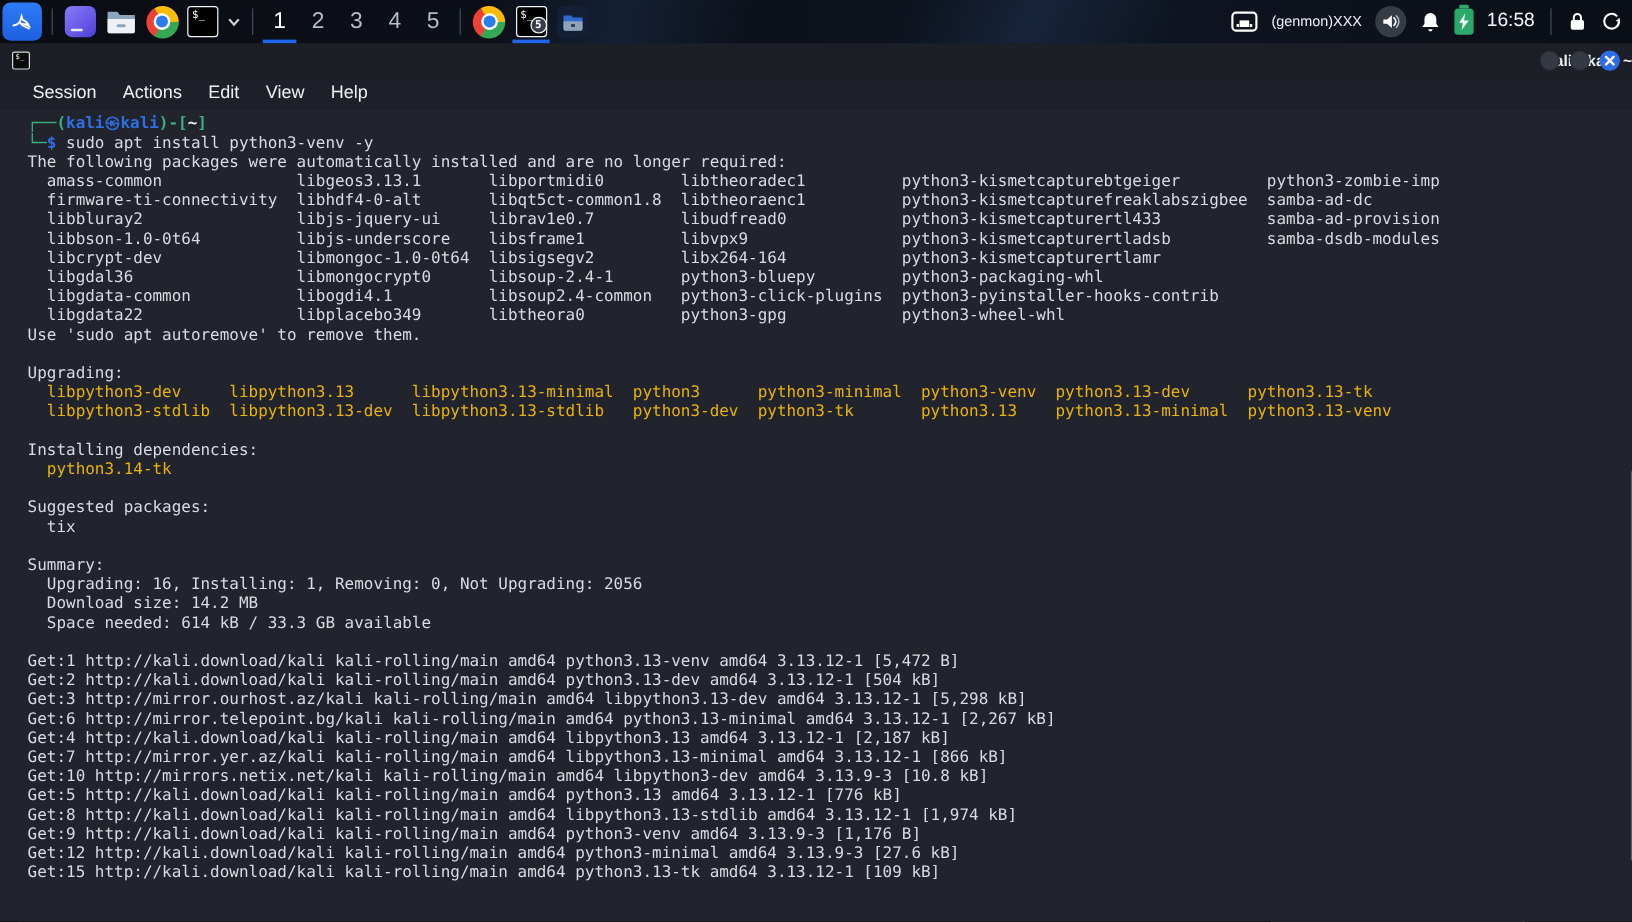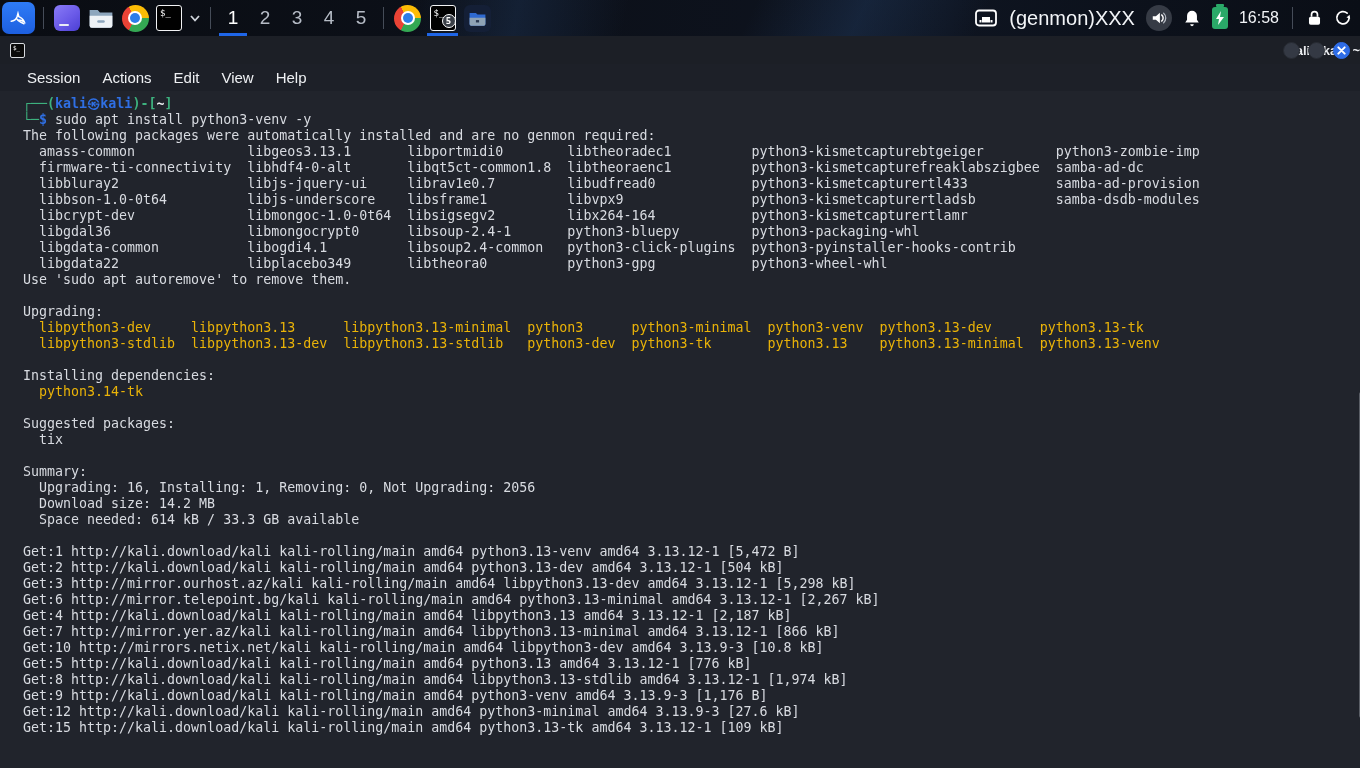--- a/index.html
+++ b/index.html
@@ -36,21 +36,21 @@
   .taskitem{width:33px;height:36px;display:flex;align-items:center;justify-content:center;position:relative;flex:0 0 auto;margin:0 1px;}
   .taskitem.active::after{content:"";position:absolute;left:1px;right:1px;bottom:0;height:3px;background:#1f66e8;}
   .badge{position:absolute;right:-1px;bottom:2px;width:14px;height:14px;border-radius:50%;background:#3a3f47;
     border:1.5px solid #fff;box-sizing:border-box;color:#fff;font-size:9px;font-weight:bold;
     display:flex;align-items:center;justify-content:center;}
   .drawer{width:27px;height:27px;border-radius:6px;background:#141f36;display:flex;align-items:center;justify-content:center;}
   .spacer{flex:1 1 auto;}
 
   .tray{display:flex;align-items:center;height:36px;flex:0 0 auto;gap:11px;margin-right:8px;}
   .tray-item{display:flex;align-items:center;justify-content:center;flex:0 0 auto;}
-  .genmon{color:#f2f4f7;font-size:20px;}
+  .genmon{color:#f2f4f7;font-size:12px;}
   .clock{color:#f2f4f7;font-size:16px;}
   .volwrap{width:26px;height:26px;border-radius:50%;background:#363b45;display:flex;align-items:center;justify-content:center;}
   .batt{width:16px;height:22px;background:#2aa968;border-radius:3px;position:relative;display:flex;align-items:center;justify-content:center;}
   .batt::before{content:"";position:absolute;top:-3px;left:4px;width:8px;height:3px;background:#2aa968;border-radius:1px;}
   .tray .sep{margin:0 2px;}
 
   
   .window{position:absolute;left:0;top:36px;width:1360px;height:732px;background:#21242c;}
   .titlebar{position:absolute;left:0;top:0;width:100%;height:28px;background:#1c1f26;display:flex;align-items:center;}
   .title-ticon{width:15px;height:15px;background:#0a0a0a;border:1px solid #d7dadf;border-radius:2px;box-sizing:border-box;
@@ -208,21 +208,21 @@
         <div class="menu-item">Session</div>
         <div class="menu-item">Actions</div>
         <div class="menu-item">Edit</div>
         <div class="menu-item">View</div>
         <div class="menu-item">Help</div>
       </div>
     <div class="termbody">
       <div id="termlines">
           <div class="tline"><span class="c-p">┌──(</span><span class="c-b">kali㉿kali</span><span class="c-p">)-[</span><span class="c-wb">~</span><span class="c-p">]</span></div>
           <div class="tline"><span class="c-p">└─</span><span class="c-b">$</span><span class="c-w"> sudo apt install python3-venv -y</span></div>
-          <div class="tline"><span class="c-w">The following packages were automatically installed and are no genmon required:</span></div>
+          <div class="tline"><span class="c-w">The following packages were automatically installed and are no longer required:</span></div>
           <div class="tline"><span class="c-w">  amass-common              libgeos3.13.1       libportmidi0        libtheoradec1          python3-kismetcapturebtgeiger         python3-zombie-imp</span></div>
           <div class="tline"><span class="c-w">  firmware-ti-connectivity  libhdf4-0-alt       libqt5ct-common1.8  libtheoraenc1          python3-kismetcapturefreaklabszigbee  samba-ad-dc</span></div>
           <div class="tline"><span class="c-w">  libbluray2                libjs-jquery-ui     librav1e0.7         libudfread0            python3-kismetcapturertl433           samba-ad-provision</span></div>
           <div class="tline"><span class="c-w">  libbson-1.0-0t64          libjs-underscore    libsframe1          libvpx9                python3-kismetcapturertladsb          samba-dsdb-modules</span></div>
           <div class="tline"><span class="c-w">  libcrypt-dev              libmongoc-1.0-0t64  libsigsegv2         libx264-164            python3-kismetcapturertlamr</span></div>
           <div class="tline"><span class="c-w">  libgdal36                 libmongocrypt0      libsoup-2.4-1       python3-bluepy         python3-packaging-whl</span></div>
           <div class="tline"><span class="c-w">  libgdata-common           libogdi4.1          libsoup2.4-common   python3-click-plugins  python3-pyinstaller-hooks-contrib</span></div>
           <div class="tline"><span class="c-w">  libgdata22                libplacebo349       libtheora0          python3-gpg            python3-wheel-whl</span></div>
           <div class="tline"><span class="c-w">Use 'sudo apt autoremove' to remove them.</span></div>
           <div class="tline"><span class="c-w"></span></div>

